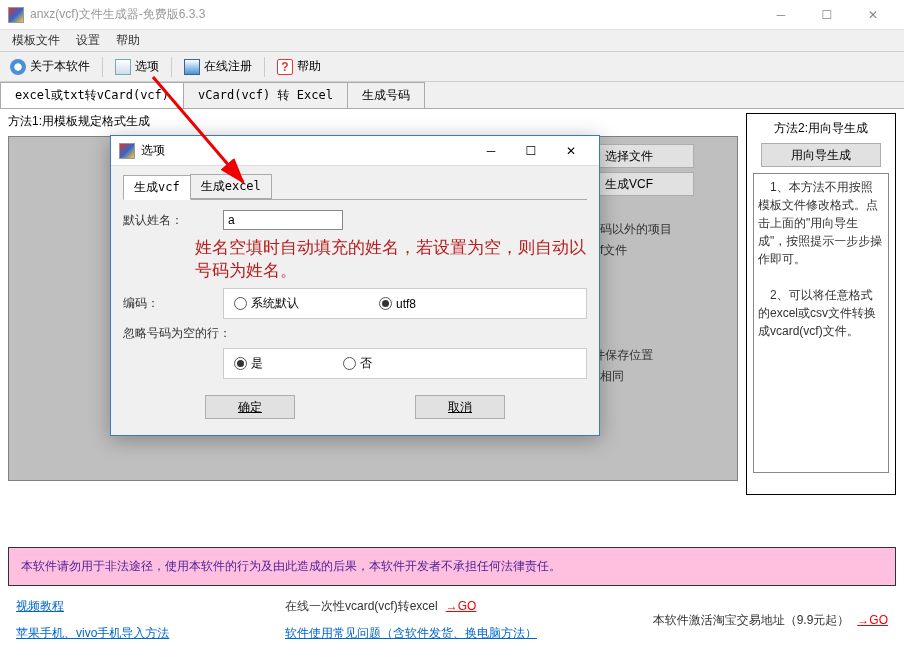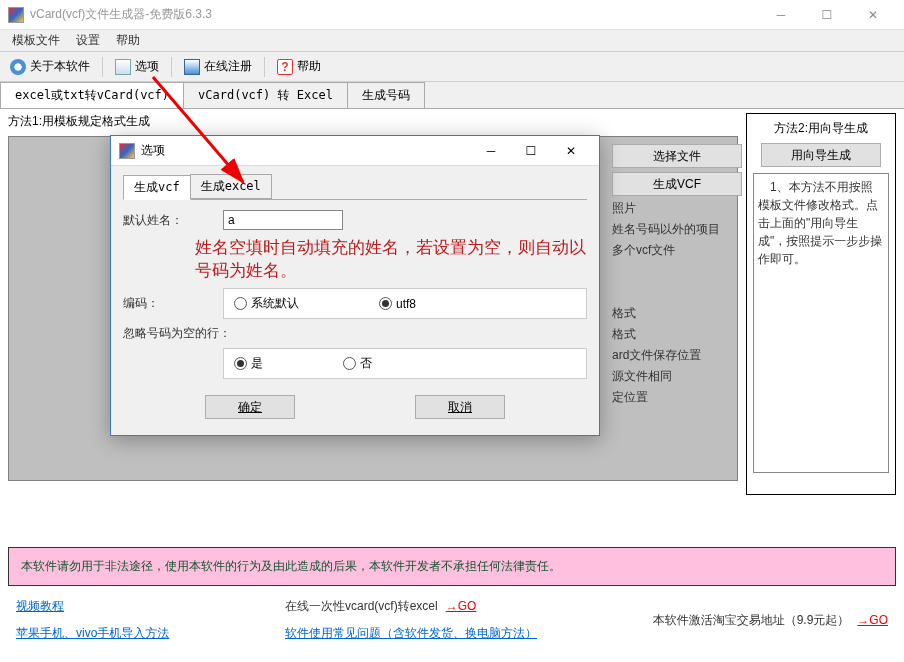--- a/index.html
+++ b/index.html
@@ -32,31 +32,31 @@
 .tab.active { background: #fff; position: relative; z-index: 1; }
 
 
 .main { display: flex; height: 390px; background: #fff; padding: 4px 8px; gap: 8px; }
 .leftpane { flex: 1; }
 .rightpane { width: 150px; border: 1px solid #000; padding: 6px; background: #fff; }
 .method-label { color: #000; margin-bottom: 6px; }
 .placeholder-box { width: 100%; height: 345px; background: #bfbfbf; border: 1px solid #808080; }
 
 
-.sidebox { position: absolute; left: 612px; top: 140px; width: 160px; }
+.sidebox { position: absolute; left: 564px; top: 140px; width: 160px; }
 .sidebox .sbtn { width: 130px; height: 24px; margin: 4px 0; background: #e1e1e1; border: 1px solid #adadad; text-align: center; line-height: 22px; cursor: pointer; }
 .sidebox .stxt { margin: 4px 0; color: #333; }
 
 
 .wizard-head { text-align: center; margin-bottom: 6px; }
 .wizard-btn { width: 120px; height: 24px; margin: 0 auto 6px; background: #e1e1e1; border: 1px solid #adadad; text-align: center; line-height: 22px; cursor: pointer; }
 .wizard-text { font-size: 12px; line-height: 18px; color: #333; border: 1px solid #888; padding: 4px; height: 300px; }
 
 
-.banner { background: #ffc0e0; border: 1px solid #333; padding: 10px 12px; color: #14532d; margin: 48px 8px 8px; }
+.banner { background: #ffc0e0; border: 1px solid #333; padding: 10px 12px; color: #4c1d95; margin: 48px 8px 8px; }
 
 
 .linksrow { display: flex; padding: 4px 16px 8px; justify-content: space-between; }
 .linkscol { display: flex; flex-direction: column; gap: 10px; }
 .link { color: #06c; text-decoration: underline; cursor: pointer; }
 .go { color: #e00; text-decoration: underline; margin-left: 8px; }
 .plain { color: #333; }
 
 
 .dialog { position: absolute; left: 110px; top: 135px; width: 490px; background: #f0f0f0; border: 1px solid #3a7ac0; box-shadow: 0 4px 20px rgba(0,0,0,0.3); z-index: 100; }
@@ -88,21 +88,21 @@
 .watermark .lock { width: 50px; height: 50px; border-radius: 10px; background: #d9d9d9; position: relative; }
 .watermark .lock::before { content:""; position:absolute; top:-16px; left:12px; width:22px; height:22px; border:5px solid #d9d9d9; border-bottom:none; border-radius:14px 14px 0 0; }
 .watermark .txt1 { font-size: 34px; font-weight: bold; }
 .watermark .txt2 { font-size: 22px; }
 </style>
 </head>
 <body>
 
 <div class="titlebar">
   <span class="app-icon"></span>
-  <span class="title">vCard(vcf)文件生成器-免费版6.3.3</span>
+  <span class="title">anxz(vcf)文件生成器-免费版6.3.3</span>
   <div class="winbtns">
     <div class="winbtn">─</div>
     <div class="winbtn">☐</div>
     <div class="winbtn close">✕</div>
   </div>
 </div>
 
 <div class="menubar">
   <span>模板文件</span>
   <span>设置</span>
@@ -140,20 +140,21 @@
 <div class="main">
   <div class="leftpane">
     <div class="method-label">方法1:用模板规定格式生成</div>
     <div class="placeholder-box"></div>
   </div>
   <div class="rightpane">
     <div class="wizard-head">方法2:用向导生成</div>
     <div class="wizard-btn">用向导生成</div>
     <div class="wizard-text">
       <div>　1、本方法不用按照模板文件修改格式。点击上面的"用向导生成"，按照提示一步步操作即可。</div><br>
+      <div>　2、可以将任意格式的excel或csv文件转换成vcard(vcf)文件。</div>
     </div>
   </div>
 </div>
 
 <div class="sidebox">
   <div class="sbtn">选择文件</div>
   <div class="sbtn">生成VCF</div>
   <div class="stxt">照片</div>
   <div class="stxt">姓名号码以外的项目</div>
   <div class="stxt">多个vcf文件</div>

